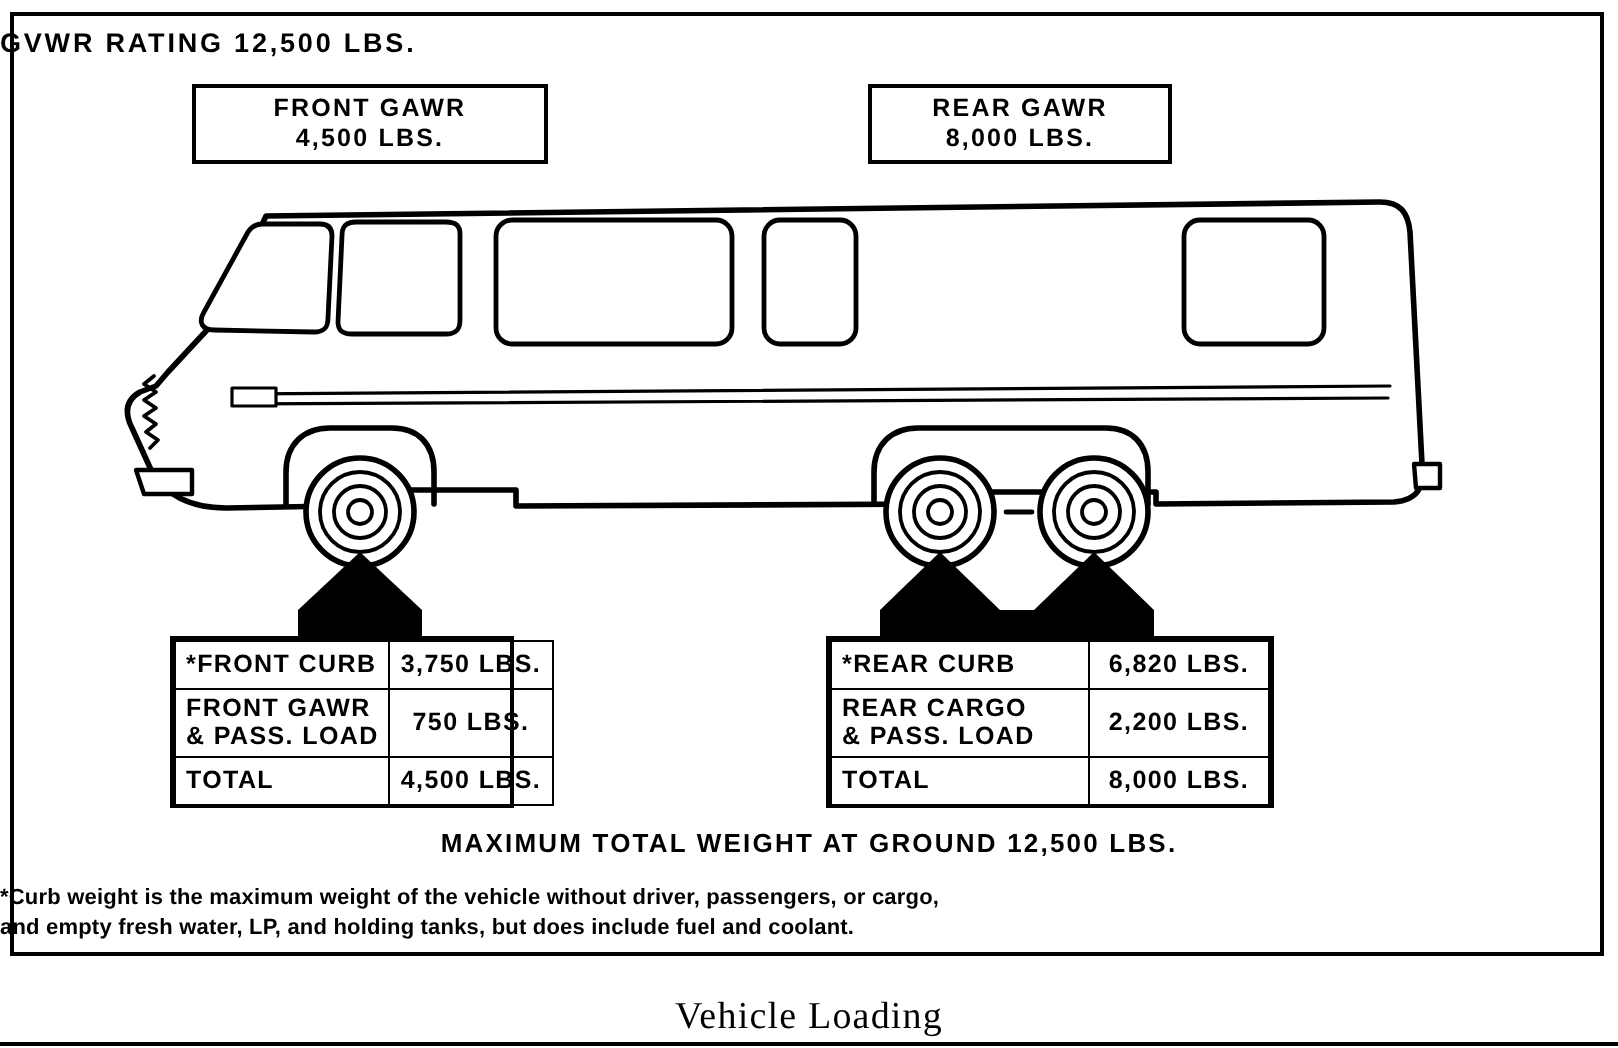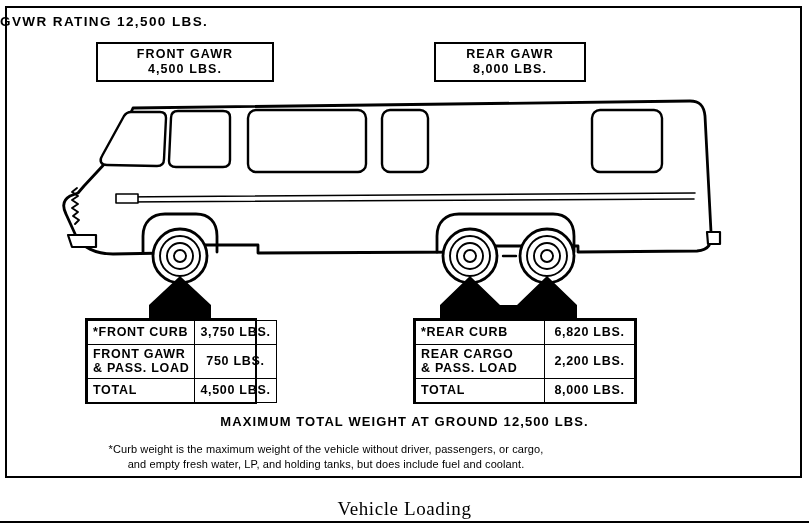--- a/index.html
+++ b/index.html
@@ -57,22 +57,22 @@
   #tbl-rear{left:413px;top:318px;width:224px;height:86px;}
   #tbl-front td.lbl{width:118px;}
   #tbl-rear  td.lbl{width:118px;}
 
   
   .maxline{
     position:absolute;left:0;top:414px;width:809px;text-align:center;
     font-size:13px;font-weight:bold;letter-spacing:1.1px;white-space:nowrap;
   }
   .footnote{
-    position:absolute;left:0;top:442px;width:652px;text-align:center;
-    font-size:11px;font-weight:normal;line-height:15px;letter-spacing:0.1px;
+    position:absolute;left:0;top:442px;width:652px;
+    font-size:11px;font-weight:bold;line-height:15px;letter-spacing:0.1px;
   }
   .footnote .fn2{display:block;}
 
   
   .caption{
     position:absolute;left:0;top:498px;width:809px;text-align:center;
     font-family:"Liberation Serif", serif;
     font-size:19px;letter-spacing:0.6px;
     white-space:nowrap;
   }

